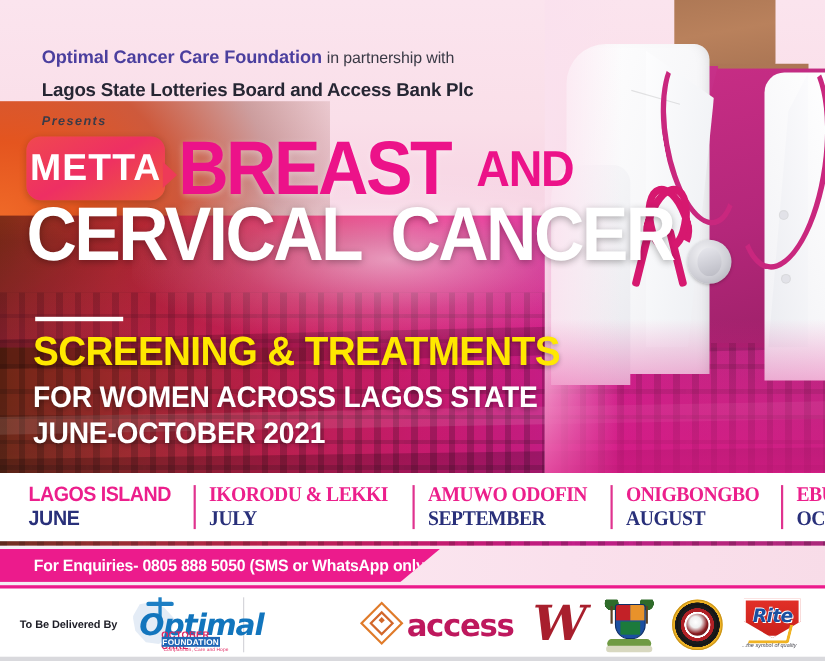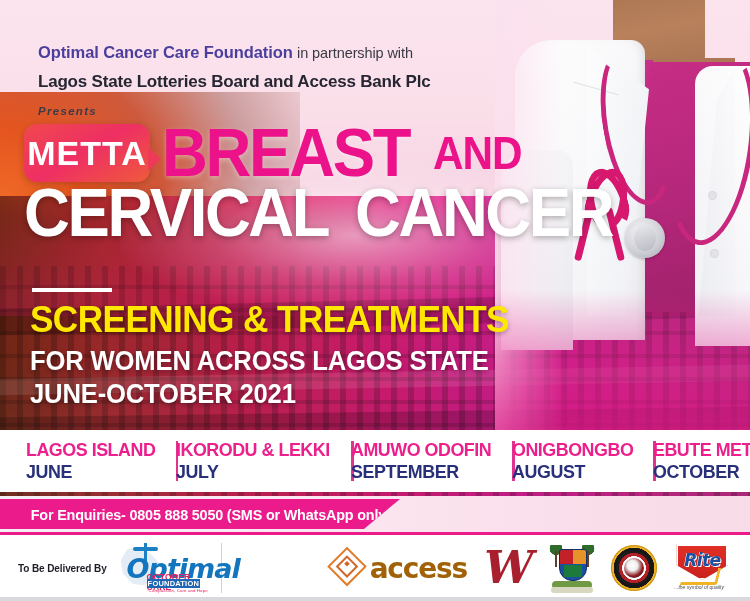--- a/index.html
+++ b/index.html
@@ -207,21 +207,21 @@
     text-shadow:0 2px 5px rgba(0,0,0,.32);
   }
 
   
   .locband{
     position:absolute;left:0;top:430px;width:750px;height:62px;
     background:#ffffff;
     display:flex;align-items:center;padding-left:26px;box-sizing:border-box;
   }
   .loc{position:relative;padding:0 12px 0 0;}
-  .loc + .loc{}
+  .loc + .loc{padding-left:14px;font-family:Liberation Serif, serif;}
   .loc + .loc::before{
     content:"";position:absolute;left:0;top:2px;bottom:2px;width:2.5px;background:#e0338f;
   }
   .loc-name{font-size:19px;font-weight:700;color:#ec1f8c;letter-spacing:-0.5px;line-height:22px;transform:scaleX(.94);transform-origin:left center;white-space:nowrap;}
   .loc-month{font-size:19px;font-weight:700;color:#29307a;letter-spacing:-0.4px;line-height:22px;transform:scaleX(.94);transform-origin:left center;}
 
   
   .enq{
     position:absolute;left:0;top:499px;width:400px;height:30px;
     background:#ec1b8c;
@@ -259,21 +259,21 @@
   .opt-fd{position:absolute;left:26px;top:36px;font-size:7.5px;font-weight:700;color:#1f66b5;letter-spacing:.2px;background:#1f66b5;color:#fff;padding:0 1px;text-align:center;}
   .opt-tag{position:absolute;left:28px;top:45px;font-size:4.4px;color:#e0245f;letter-spacing:.1px;}
 
   
   .logo-access{display:flex;align-items:center;}
   .acc-mark{position:relative;width:30px;height:30px;transform:rotate(45deg);margin-right:8px;}
   .acc-mark i{position:absolute;border:2.6px solid #e07b2a;display:block;}
   .acc-mark i:nth-child(1){left:0;top:0;width:24px;height:24px;}
   .acc-mark i:nth-child(2){left:6px;top:6px;width:12px;height:12px;border-color:#d2672a;}
   .acc-mark i:nth-child(3){left:10px;top:10px;width:4px;height:4px;background:#d2672a;border:none;}
-  .acc-word{font-size:28px;font-weight:700;color:#a16207;letter-spacing:-1.2px;font-family:"DejaVu Sans",sans-serif;}
+  .acc-word{font-size:28px;font-weight:700;color:#be185d;letter-spacing:-1.2px;font-family:"DejaVu Sans",sans-serif;}
 
   
   .logo-w{position:relative;width:50px;height:40px;}
   .logo-w span{position:absolute;left:2px;top:-6px;font-size:44px;font-style:italic;font-weight:700;color:#a81f2d;font-family:"DejaVu Serif",serif;letter-spacing:-4px;}
 
   
   .logo-coa{position:relative;width:48px;height:50px;}
   .coa-shield{position:absolute;left:11px;top:6px;width:26px;height:30px;background:#1b4fa0;
     border-radius:3px 3px 13px 13px;overflow:hidden;border:1px solid #0f2f66;}
   .coa-shield i{position:absolute;display:block;}

